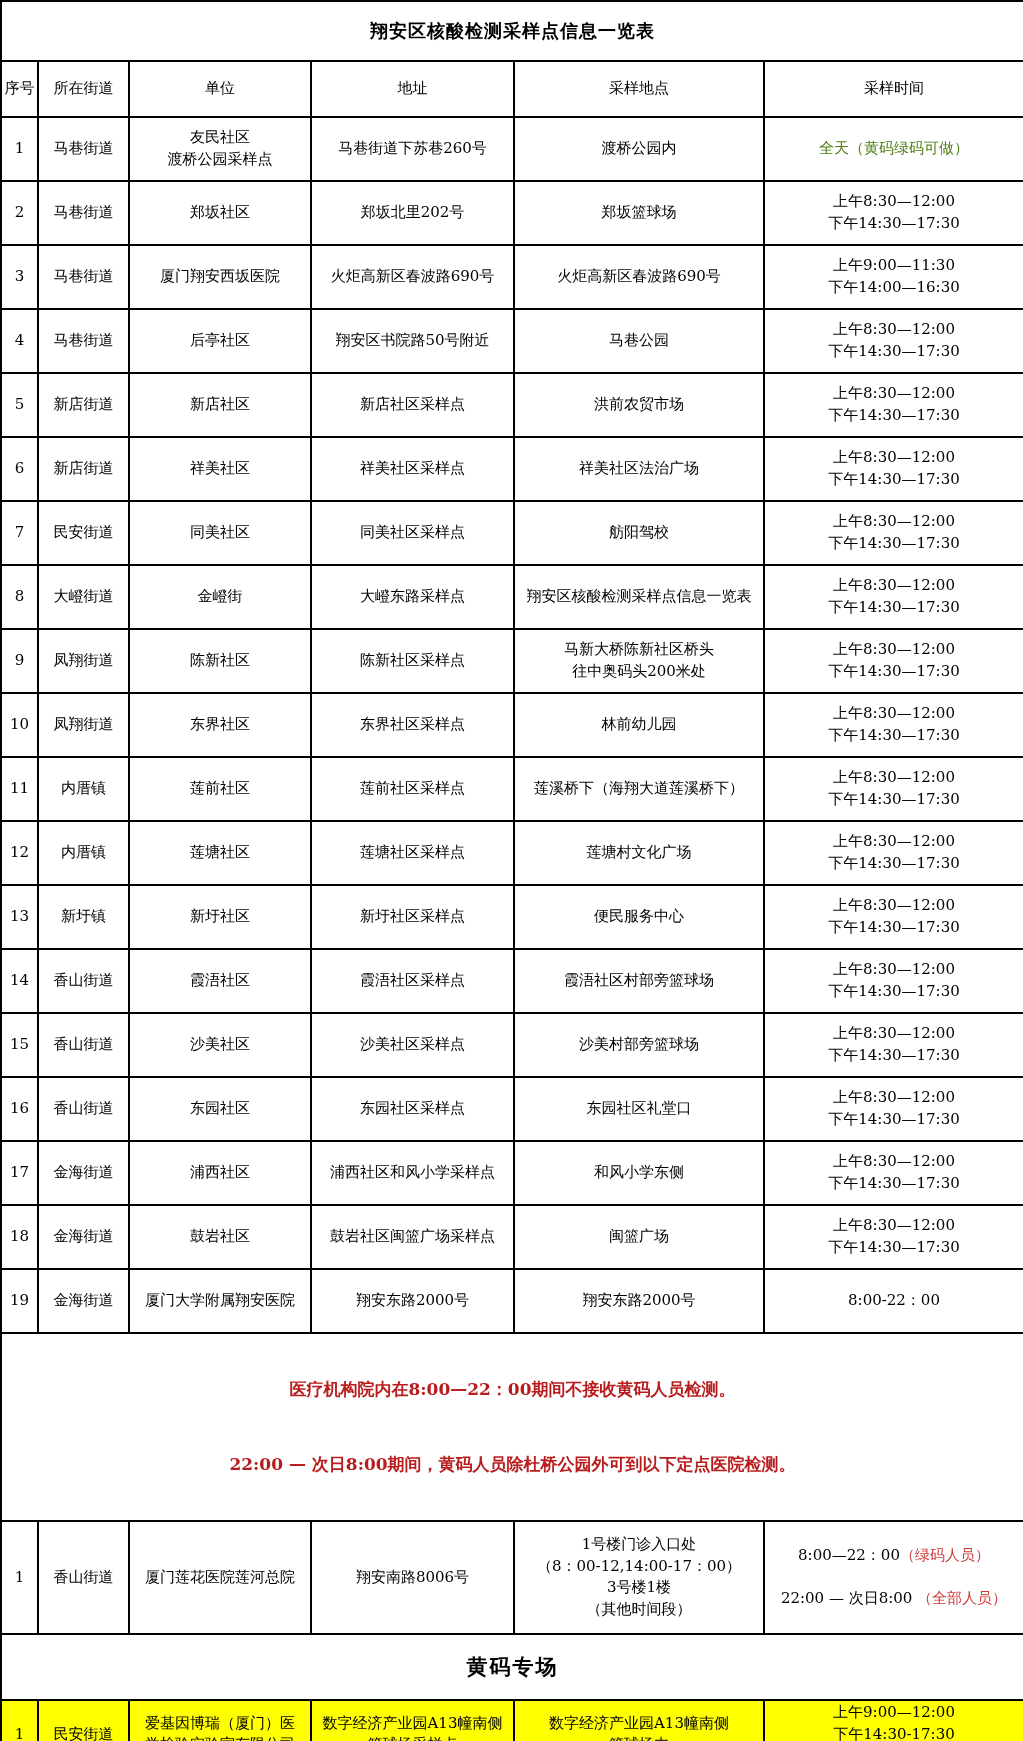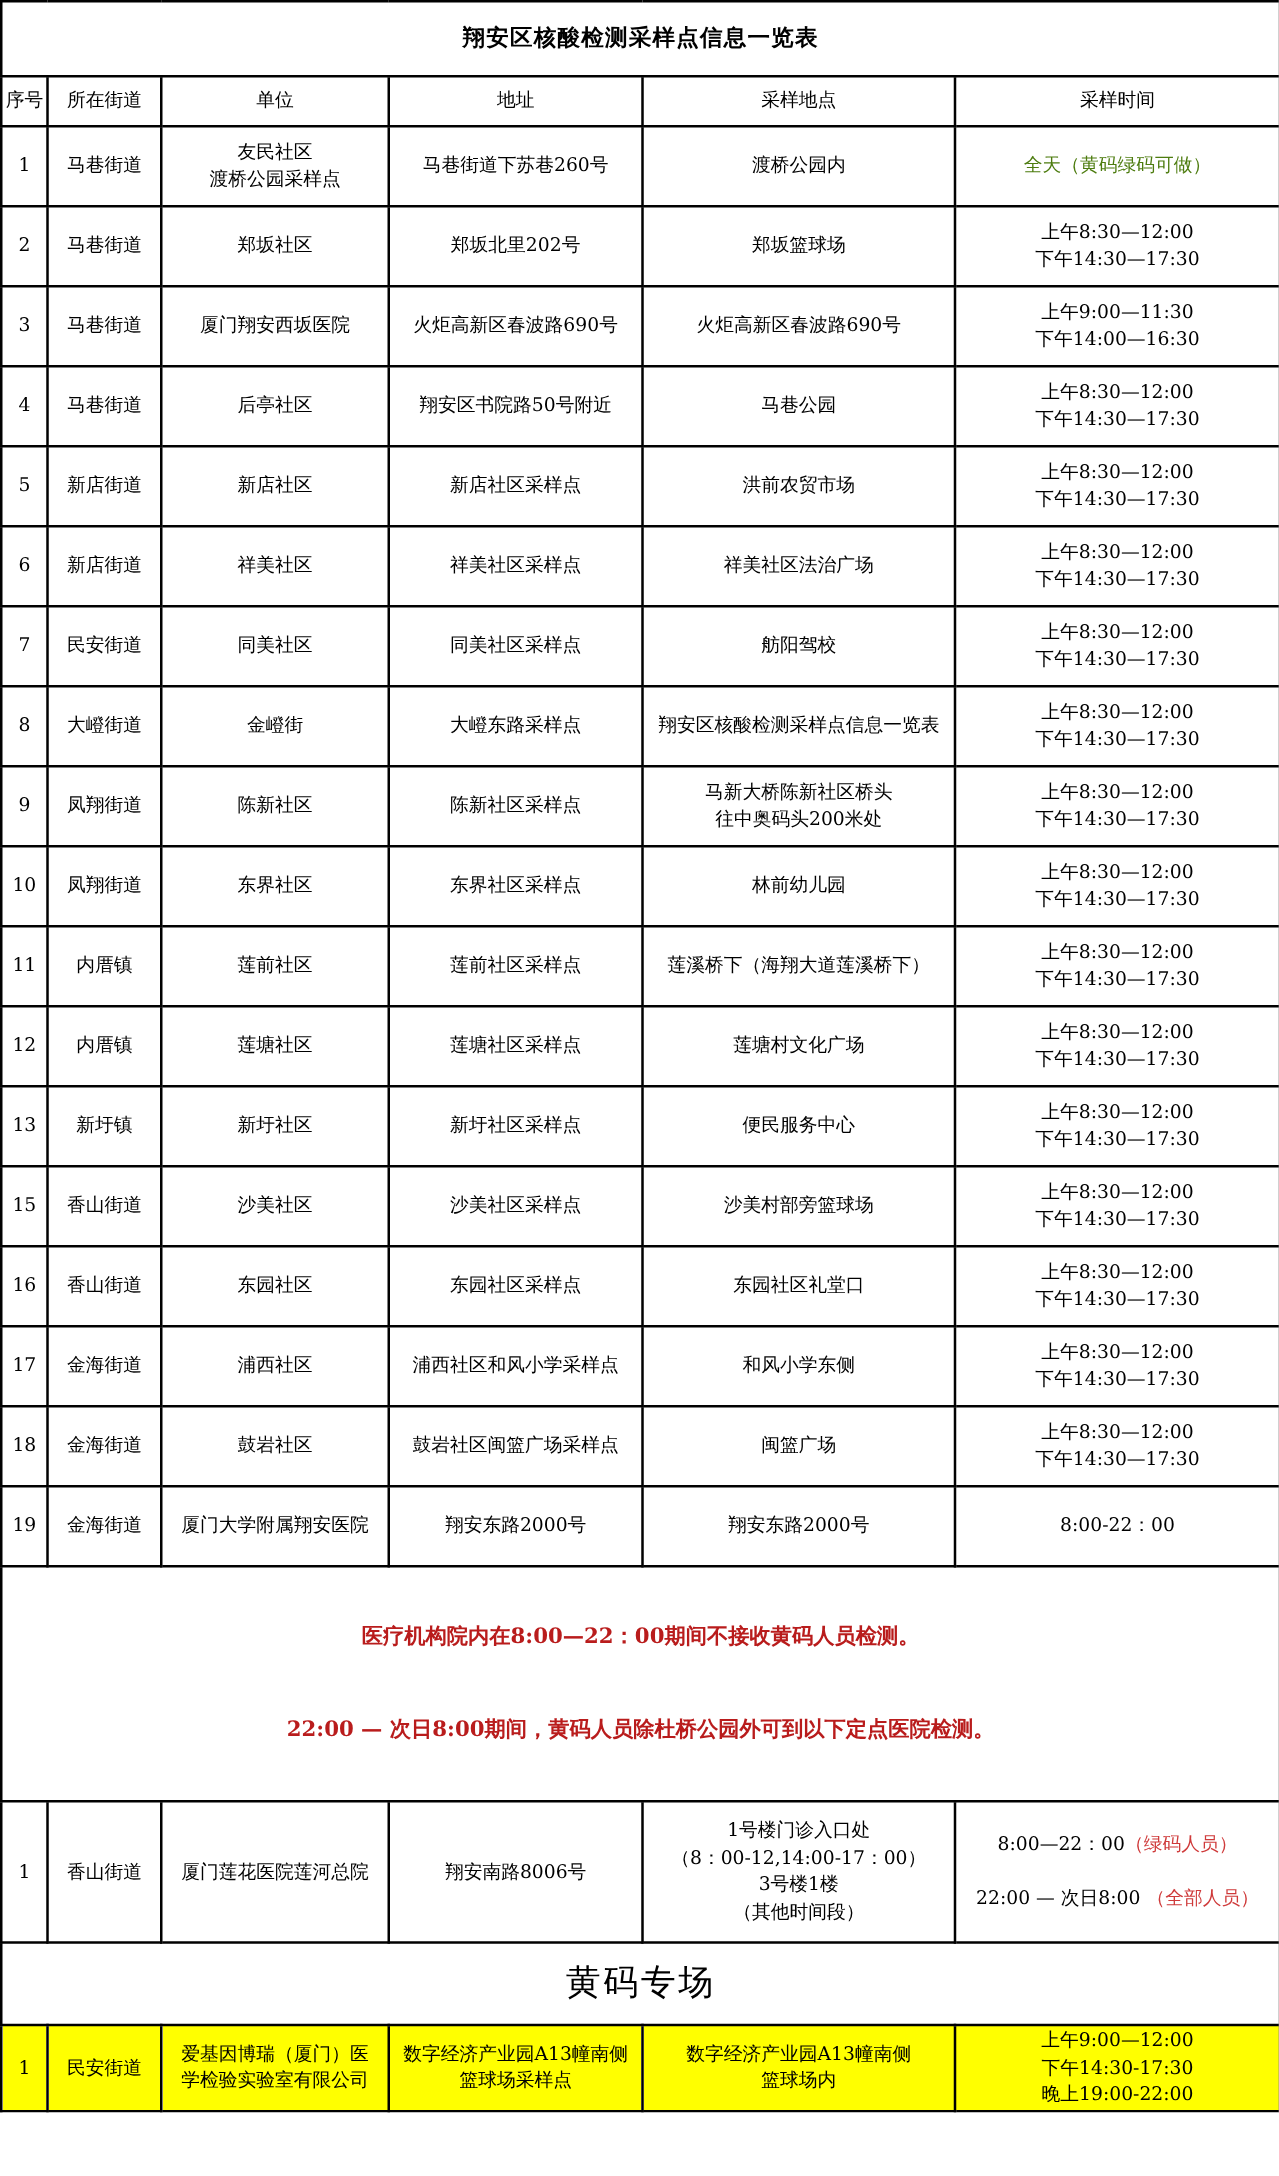--- a/index.html
+++ b/index.html
@@ -2,29 +2,29 @@
 <html><head>
 <meta charset="utf-8">
 <style>
   html,body{margin:0;padding:0;background:#ffffff;}
   body{width:1023px;font-family:"DejaVu Serif","Liberation Serif",serif;color:#000;}
   table{width:1023px;border-collapse:collapse;table-layout:fixed;}
   td,th{border:2px solid #000;text-align:center;vertical-align:middle;
         font-size:15px;line-height:1.45;white-space:pre-line;padding:1px 2px;
         overflow:hidden;font-weight:normal;}
   tr.data-row{height:64px;}
-  tr.header-row{height:40px;}
+  tr.header-row{height:56px;}
   .title-cell{height:56px;font-family:"DejaVu Sans","Liberation Sans",sans-serif;
               font-weight:bold;font-size:18px;letter-spacing:1px;}
   .red{color:#4d7c0f;}
   .red2{color:#cf3a3a;margin-top:30px;}
   .notice-cell{height:184px;}
   .notice-line{margin:14px 0;font-size:17px;font-weight:bold;color:#b91c1c;}
   tr.special-row{height:84px;}
-  .section-title-cell{height:62px;font-weight:normal;font-size:28px;
+  .section-title-cell{height:62px;font-weight:bold;font-size:21px;
               font-family:"DejaVu Sans","Liberation Sans",sans-serif;letter-spacing:2px;}
   tr.yellow-row{height:62px;}
   tr.yellow-row td{background:#ffff00;}
   .time-line{line-height:1.45;}
 </style>
 </head>
 <body>
 
 <table>
   <colgroup>
@@ -161,20 +161,29 @@
       <tr class="data-row">
         <td>13</td>
         <td>新圩镇</td>
         <td>新圩社区</td>
         <td>新圩社区采样点</td>
         <td>便民服务中心</td>
         <td>上午8:30—12:00
 下午14:30—17:30</td>
       </tr>
       <tr class="data-row">
+        <td>14</td>
+        <td>香山街道</td>
+        <td>霞浯社区</td>
+        <td>霞浯社区采样点</td>
+        <td>霞浯社区村部旁篮球场</td>
+        <td>上午8:30—12:00
+下午14:30—17:30</td>
+      </tr>
+      <tr class="data-row">
         <td>15</td>
         <td>香山街道</td>
         <td>沙美社区</td>
         <td>沙美社区采样点</td>
         <td>沙美村部旁篮球场</td>
         <td>上午8:30—12:00
 下午14:30—17:30</td>
       </tr>
       <tr class="data-row">
         <td>16</td>

